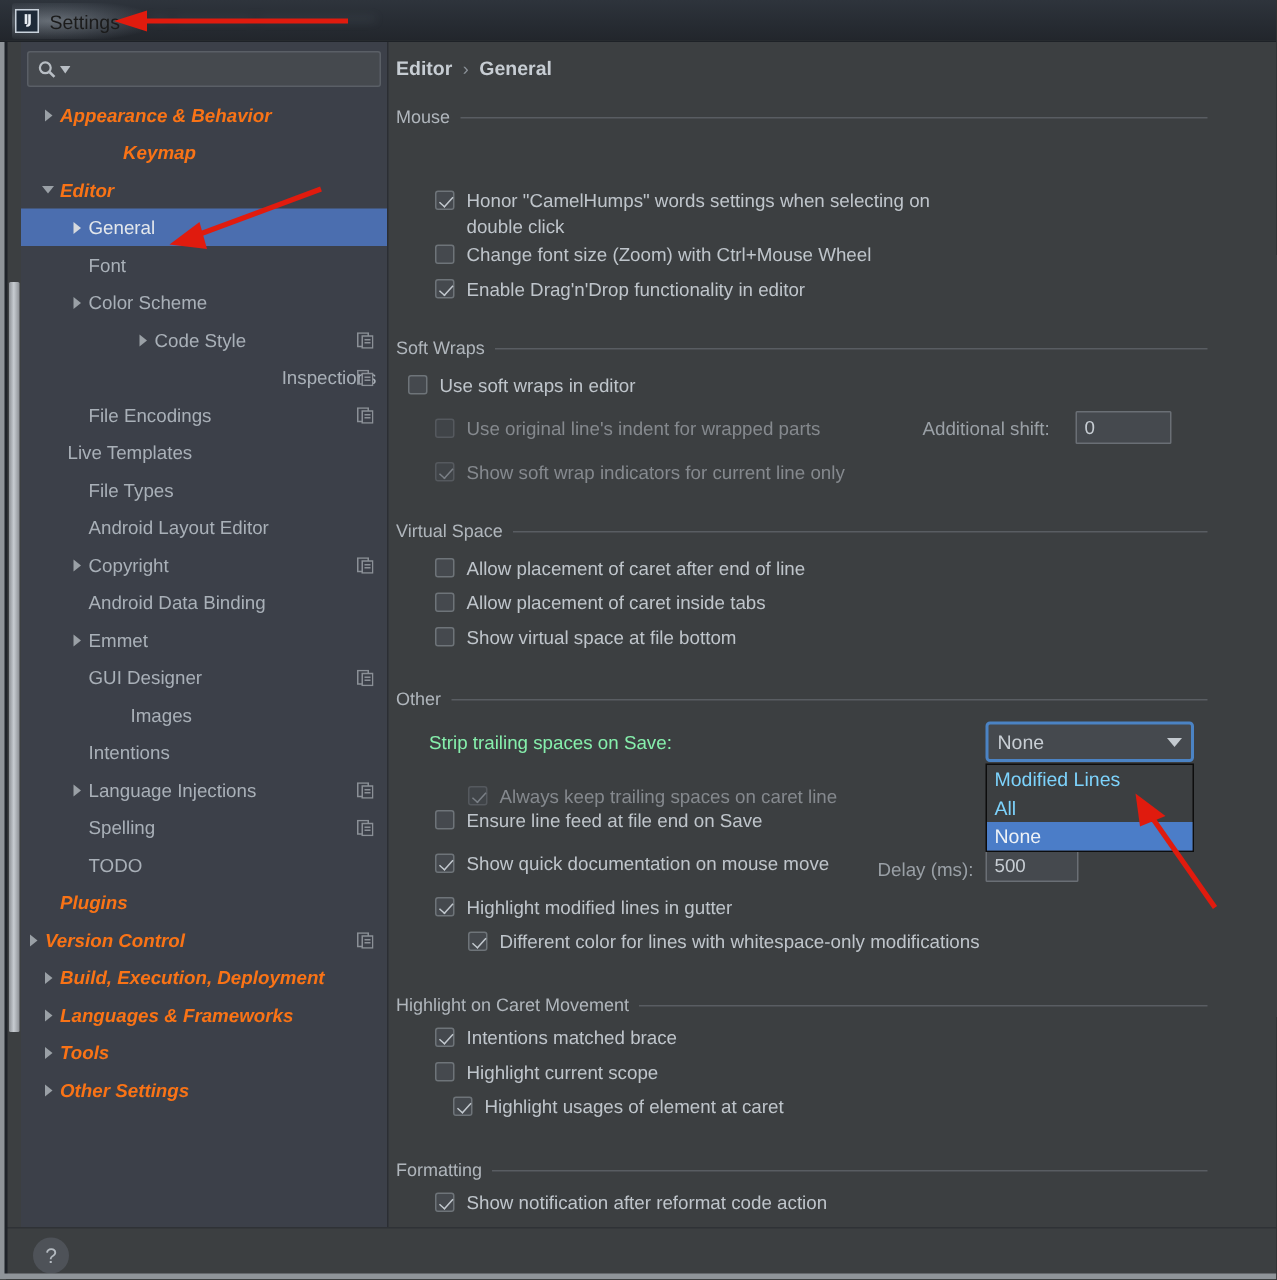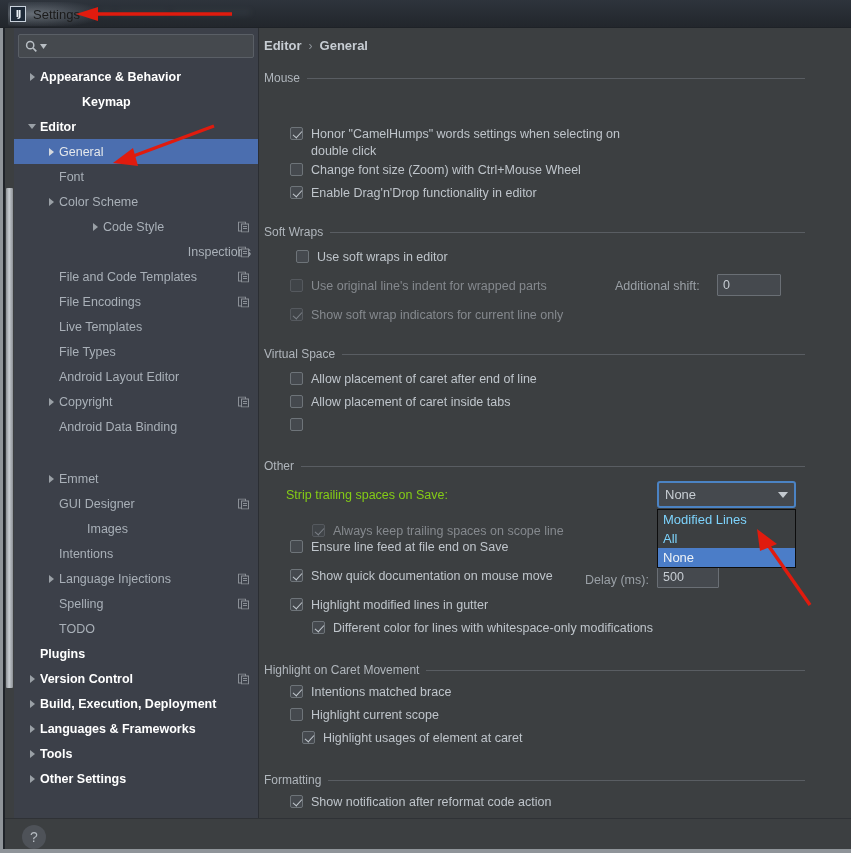--- a/index.html
+++ b/index.html
@@ -137,21 +137,21 @@
     border-right: 4.5px solid transparent;
     border-top: 5px solid #9aa0a6;
     border-bottom: 0;
   }
   .tree-row.selected .tri { border-left-color: #d5d9de; }
   .tlabel {
     font-size: 12.5px;
     color: #a9b0b8;
     font-family: "Liberation Sans", sans-serif;
   }
-  .tree-row.bold .tlabel { color: #ffffff; font-weight: bold; }
+  .tree-row.bold .tlabel { color: #f97316; font-weight: bold; font-style: italic; }
   .tree-row.selected .tlabel { color: #e4e8ec; }
   .copy-ic {
     position: absolute; right: 10px; top: 50%;
     transform: translateY(-50%);
   }
 
   
   #content {
     position: absolute; left: 260px; top: 0;
     width: 591px; height: 790px;
@@ -204,21 +204,21 @@
   .cb.disabled { border-color: #55595e; background: #404448; }
   .cb.disabled.checked::after { border-color: #7b8087; }
   .olabel {
     font-size: 12.5px; color: #bfc5cb; line-height: 17px;
     font-family: "Liberation Sans", sans-serif;
   }
   .olabel.dim { color: #85898e; }
 
   .fieldlabel {
     position: absolute;
-    font-size: 12.5px; color: #84cc16;
+    font-size: 12.5px; color: #86efac;
     font-family: "Liberation Sans", sans-serif;
   }
   .fieldlabel.dim { color: #9aa0a6; }
   .txtfield {
     position: absolute;
     background: #45494e;
     border: 1px solid #6a6f75;
     color: #c6ccd2;
     font-size: 12.5px;
     font-family: "Liberation Sans", sans-serif;
@@ -378,39 +378,29 @@
             <span class="tlabel">Inspections</span>
             <svg class="copy-ic" width="11" height="11" viewBox="0 0 11 11">
               <rect x="0.5" y="0.5" width="7" height="9" fill="none" stroke="#8b9097" stroke-width="1"></rect>
               <rect x="3.5" y="2.5" width="7" height="8" fill="#3c4049" stroke="#8b9097" stroke-width="1"></rect>
               <line x1="5" y1="5" x2="9" y2="5" stroke="#8b9097" stroke-width="1"></line>
               <line x1="5" y1="7" x2="9" y2="7" stroke="#8b9097" stroke-width="1"></line>
             </svg>
           </div>
           <div class="tree-row" style="padding-left: 29px;">
             <span class="tw"></span>
-            <span class="tlabel">File and Code Templates</span>
-            <svg class="copy-ic" width="11" height="11" viewBox="0 0 11 11">
-              <rect x="0.5" y="0.5" width="7" height="9" fill="none" stroke="#8b9097" stroke-width="1"></rect>
-              <rect x="3.5" y="2.5" width="7" height="8" fill="#3c4049" stroke="#8b9097" stroke-width="1"></rect>
-              <line x1="5" y1="5" x2="9" y2="5" stroke="#8b9097" stroke-width="1"></line>
-              <line x1="5" y1="7" x2="9" y2="7" stroke="#8b9097" stroke-width="1"></line>
-            </svg>
-          </div>
-          <div class="tree-row" style="padding-left: 29px;">
-            <span class="tw"></span>
             <span class="tlabel">File Encodings</span>
             <svg class="copy-ic" width="11" height="11" viewBox="0 0 11 11">
               <rect x="0.5" y="0.5" width="7" height="9" fill="none" stroke="#8b9097" stroke-width="1"></rect>
               <rect x="3.5" y="2.5" width="7" height="8" fill="#3c4049" stroke="#8b9097" stroke-width="1"></rect>
               <line x1="5" y1="5" x2="9" y2="5" stroke="#8b9097" stroke-width="1"></line>
               <line x1="5" y1="7" x2="9" y2="7" stroke="#8b9097" stroke-width="1"></line>
             </svg>
           </div>
-          <div class="tree-row" style="padding-left: 29px;">
+          <div class="tree-row" style="padding-left: 15px;">
             <span class="tw"></span>
             <span class="tlabel">Live Templates</span>
           </div>
           <div class="tree-row" style="padding-left: 29px;">
             <span class="tw"></span>
             <span class="tlabel">File Types</span>
           </div>
           <div class="tree-row" style="padding-left: 29px;">
             <span class="tw"></span>
             <span class="tlabel">Android Layout Editor</span>
@@ -424,21 +414,21 @@
               <rect x="0.5" y="0.5" width="7" height="9" fill="none" stroke="#8b9097" stroke-width="1"></rect>
               <rect x="3.5" y="2.5" width="7" height="8" fill="#3c4049" stroke="#8b9097" stroke-width="1"></rect>
               <line x1="5" y1="5" x2="9" y2="5" stroke="#8b9097" stroke-width="1"></line>
               <line x1="5" y1="7" x2="9" y2="7" stroke="#8b9097" stroke-width="1"></line>
             </svg>
           </div>
           <div class="tree-row" style="padding-left: 29px;">
             <span class="tw"></span>
             <span class="tlabel">Android Data Binding</span>
           </div>
-          <div class="tree-row" style="padding-left: 29px; margin-top: 27px;">
+          <div class="tree-row" style="padding-left: 29px;">
             <span class="tw">
               <span class="tri"></span>
             </span>
             <span class="tlabel">Emmet</span>
           </div>
           <div class="tree-row" style="padding-left: 29px;">
             <span class="tw"></span>
             <span class="tlabel">GUI Designer</span>
             <svg class="copy-ic" width="11" height="11" viewBox="0 0 11 11">
               <rect x="0.5" y="0.5" width="7" height="9" fill="none" stroke="#8b9097" stroke-width="1"></rect>
@@ -478,21 +468,21 @@
             </svg>
           </div>
           <div class="tree-row" style="padding-left: 29px;">
             <span class="tw"></span>
             <span class="tlabel">TODO</span>
           </div>
           <div class="tree-row bold" style="padding-left: 10px;">
             <span class="tw"></span>
             <span class="tlabel">Plugins</span>
           </div>
-          <div class="tree-row bold" style="padding-left: 10px;">
+          <div class="tree-row bold" style="">
             <span class="tw">
               <span class="tri"></span>
             </span>
             <span class="tlabel">Version Control</span>
             <svg class="copy-ic" width="11" height="11" viewBox="0 0 11 11">
               <rect x="0.5" y="0.5" width="7" height="9" fill="none" stroke="#8b9097" stroke-width="1"></rect>
               <rect x="3.5" y="2.5" width="7" height="8" fill="#3c4049" stroke="#8b9097" stroke-width="1"></rect>
               <line x1="5" y1="5" x2="9" y2="5" stroke="#8b9097" stroke-width="1"></line>
               <line x1="5" y1="7" x2="9" y2="7" stroke="#8b9097" stroke-width="1"></line>
             </svg>
@@ -549,21 +539,21 @@
             <span class="cb checked"></span>
             <span class="olabel">Enable Drag'n'Drop functionality in editor</span>
           </div>
         </div>
 
       <div class="section" style="top:196px">
         <span class="sec-label">Soft Wraps</span>
         <span class="sec-line"></span>
       </div>
       <div id="softwrap-opts">
-          <div class="opt" style="left: 36px; top: 221px;">
+          <div class="opt" style="left: 12px; top: 221px;">
             <span class="cb"></span>
             <span class="olabel">Use soft wraps in editor</span>
           </div>
           <div class="opt" style="left: 30px; top: 250px;">
             <span class="cb disabled"></span>
             <span class="olabel dim">Use original line's indent for wrapped parts</span>
           </div>
           <div class="opt" style="left: 30px; top: 279px;">
             <span class="cb checked disabled"></span>
             <span class="olabel dim">Show soft wrap indicators for current line only</span>
@@ -580,32 +570,33 @@
           <div class="opt" style="left: 30px; top: 343px;">
             <span class="cb"></span>
             <span class="olabel">Allow placement of caret after end of line</span>
           </div>
           <div class="opt" style="left: 30px; top: 366px;">
             <span class="cb"></span>
             <span class="olabel">Allow placement of caret inside tabs</span>
           </div>
           <div class="opt" style="left: 30px; top: 389px;">
             <span class="cb"></span>
+            <span class="olabel">Show virtual space at file bottom</span>
           </div>
         </div>
 
       <div class="section" style="top:430px">
         <span class="sec-label">Other</span>
         <span class="sec-line"></span>
       </div>
       <span class="fieldlabel" style="left:26px; top:460px">Strip trailing spaces on Save:</span>
       <div id="other-opts">
           <div class="opt" style="left: 52px; top: 495px;">
             <span class="cb checked disabled"></span>
-            <span class="olabel dim">Always keep trailing spaces on scope line</span>
+            <span class="olabel dim">Always keep trailing spaces on caret line</span>
           </div>
           <div class="opt" style="left: 30px; top: 511px;">
             <span class="cb"></span>
             <span class="olabel">Ensure line feed at file end on Save</span>
           </div>
           <div class="opt" style="left: 30px; top: 540px;">
             <span class="cb checked"></span>
             <span class="olabel">Show quick documentation on mouse move</span>
           </div>
           <div class="opt" style="left: 30px; top: 569px;">

